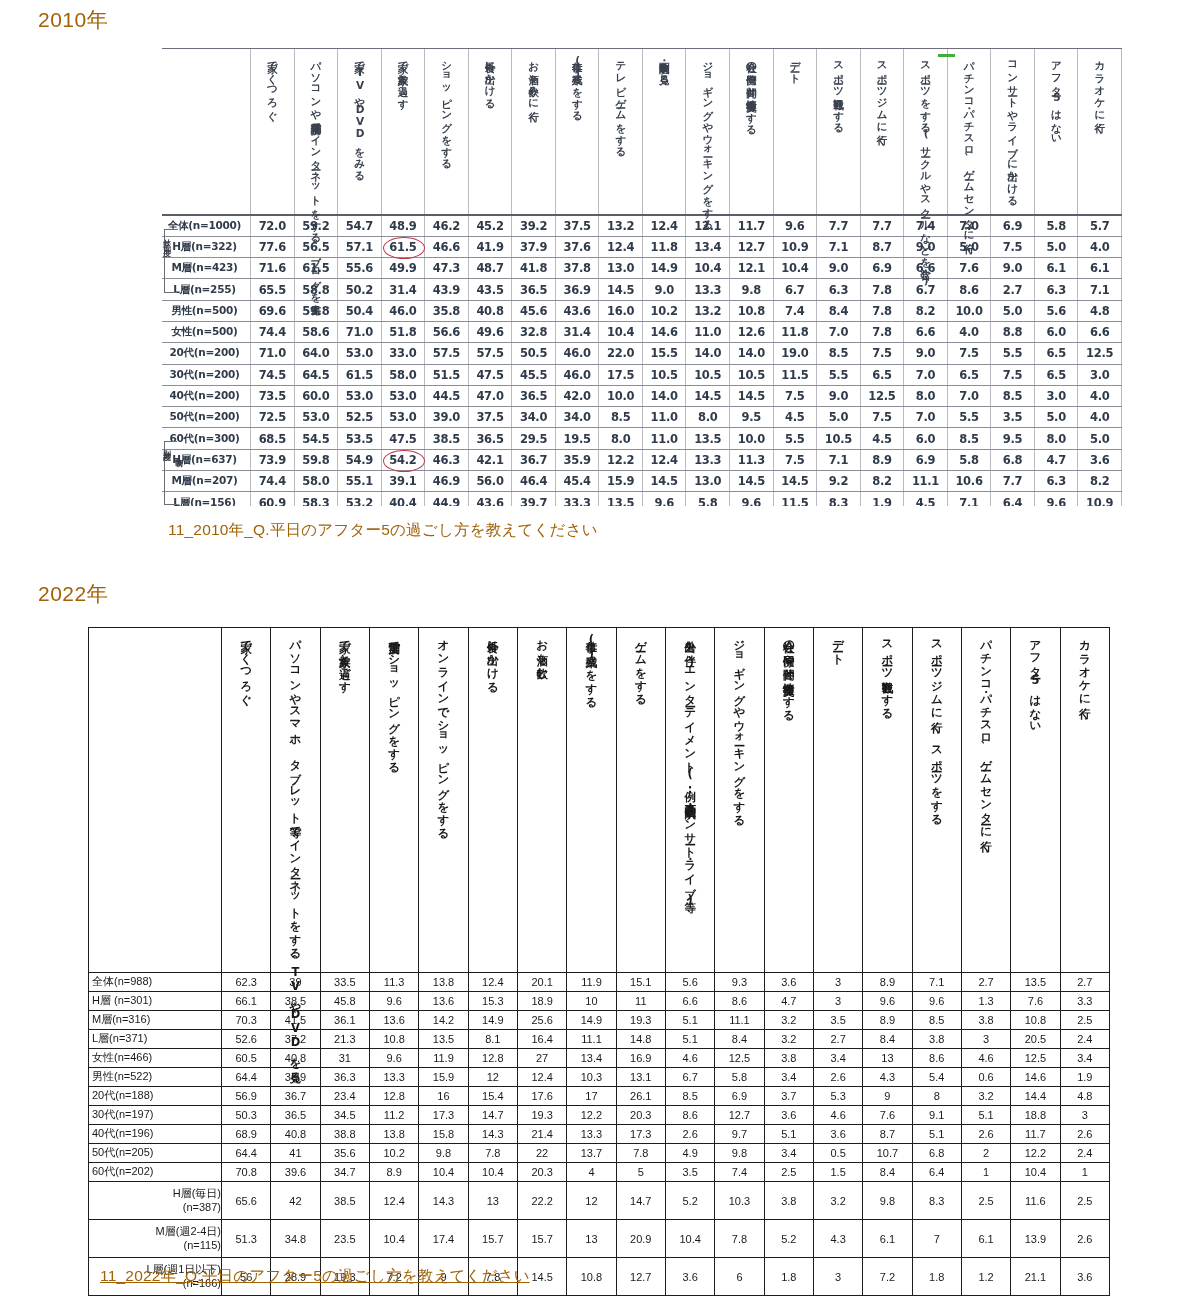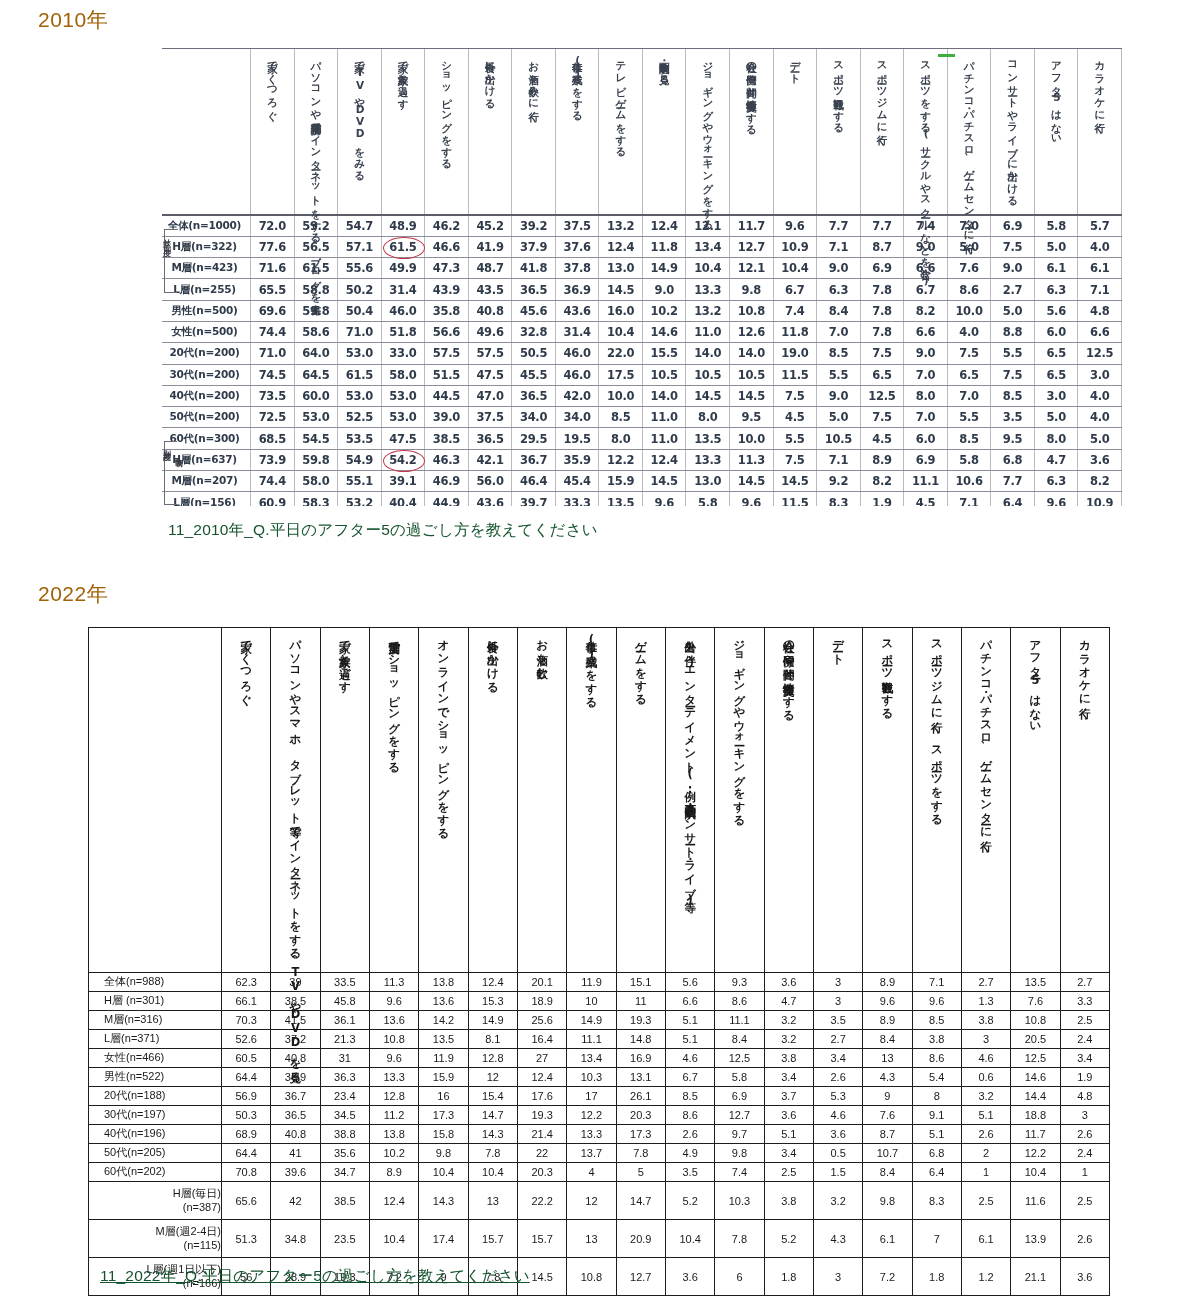--- a/index.html
+++ b/index.html
@@ -30,21 +30,21 @@
     color: #a16207;
     letter-spacing: 0.5px;
   }
   #heading-2010 { top: 6px; }
   #heading-2022 { top: 580px; }
 
   
   .caption {
     position: absolute;
     font-size: 15.5px;
-    color: #14532d;
+    color: #a16207;
     letter-spacing: 0.2px;
     white-space: nowrap;
   }
   #caption-2010 { left: 168px; top: 520px; }
   #caption-2022 { left: 100px; top: 1266px; text-decoration: underline; }
 
   
   .scan-wrap {
     position: absolute;
     left: 162px;
@@ -214,21 +214,21 @@
     height: 328px;
     margin: 0 auto;
     text-align: left;
     white-space: nowrap;
     font-family: "DejaVu Sans", sans-serif;
   }
   .tbl22 tbody tr { height: 19px; }
   .tbl22 tbody tr.tall { height: 38px; }
   .tbl22 tbody td.rlabel {
     text-align: left;
-    padding-left: 15px;
+    padding-left: 3px;
     font-size: 11px;
     white-space: nowrap;
     line-height: 1.25;
   }
   .tbl22 tbody td.rlabel span.sub { display: block; text-align: right; }
 </style>
 </head>
 <body>
 
 <div class="page">

